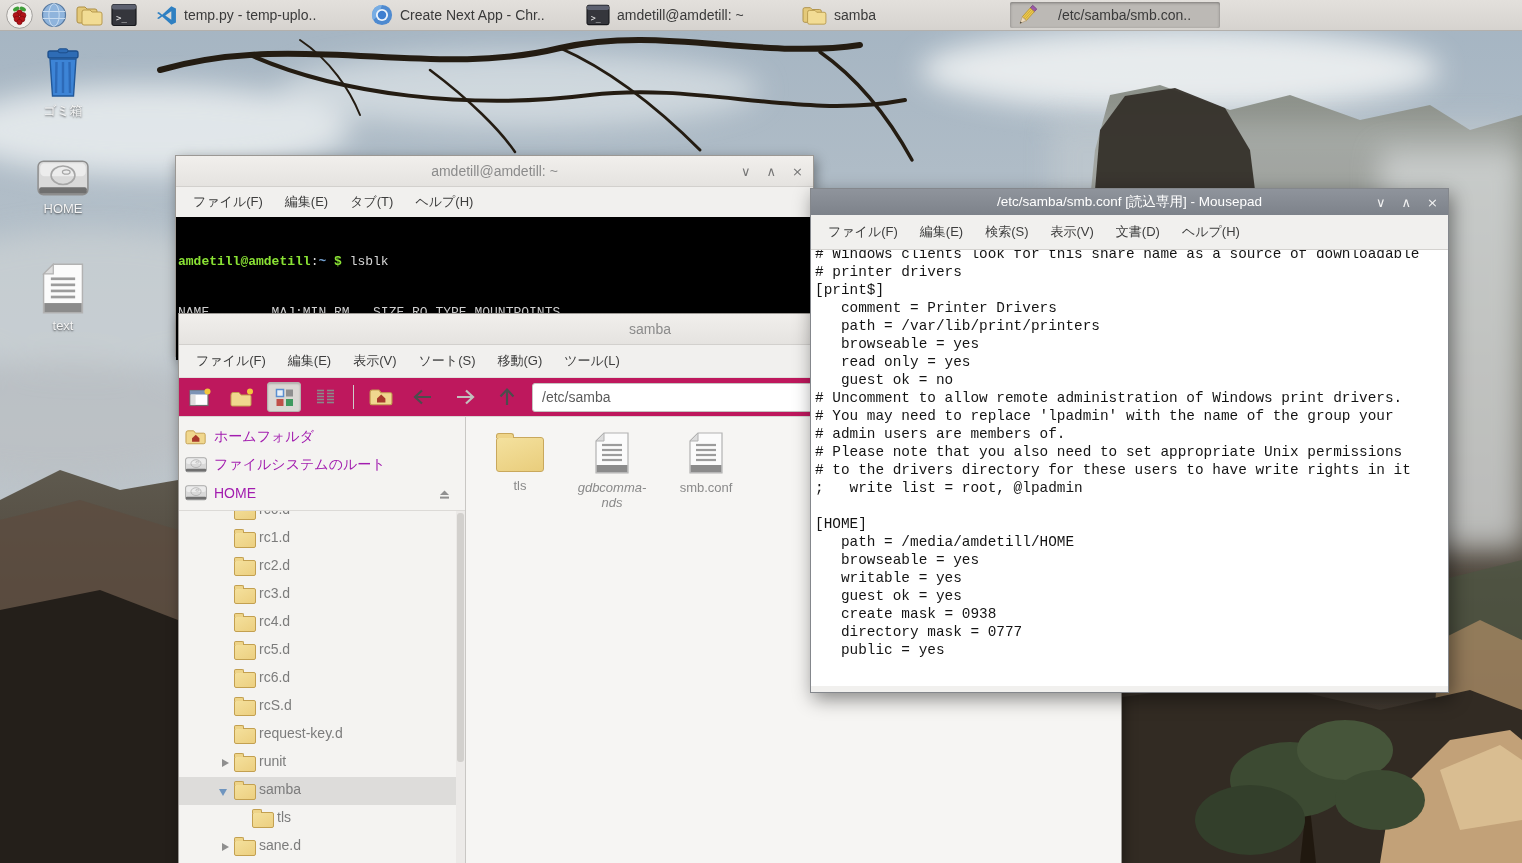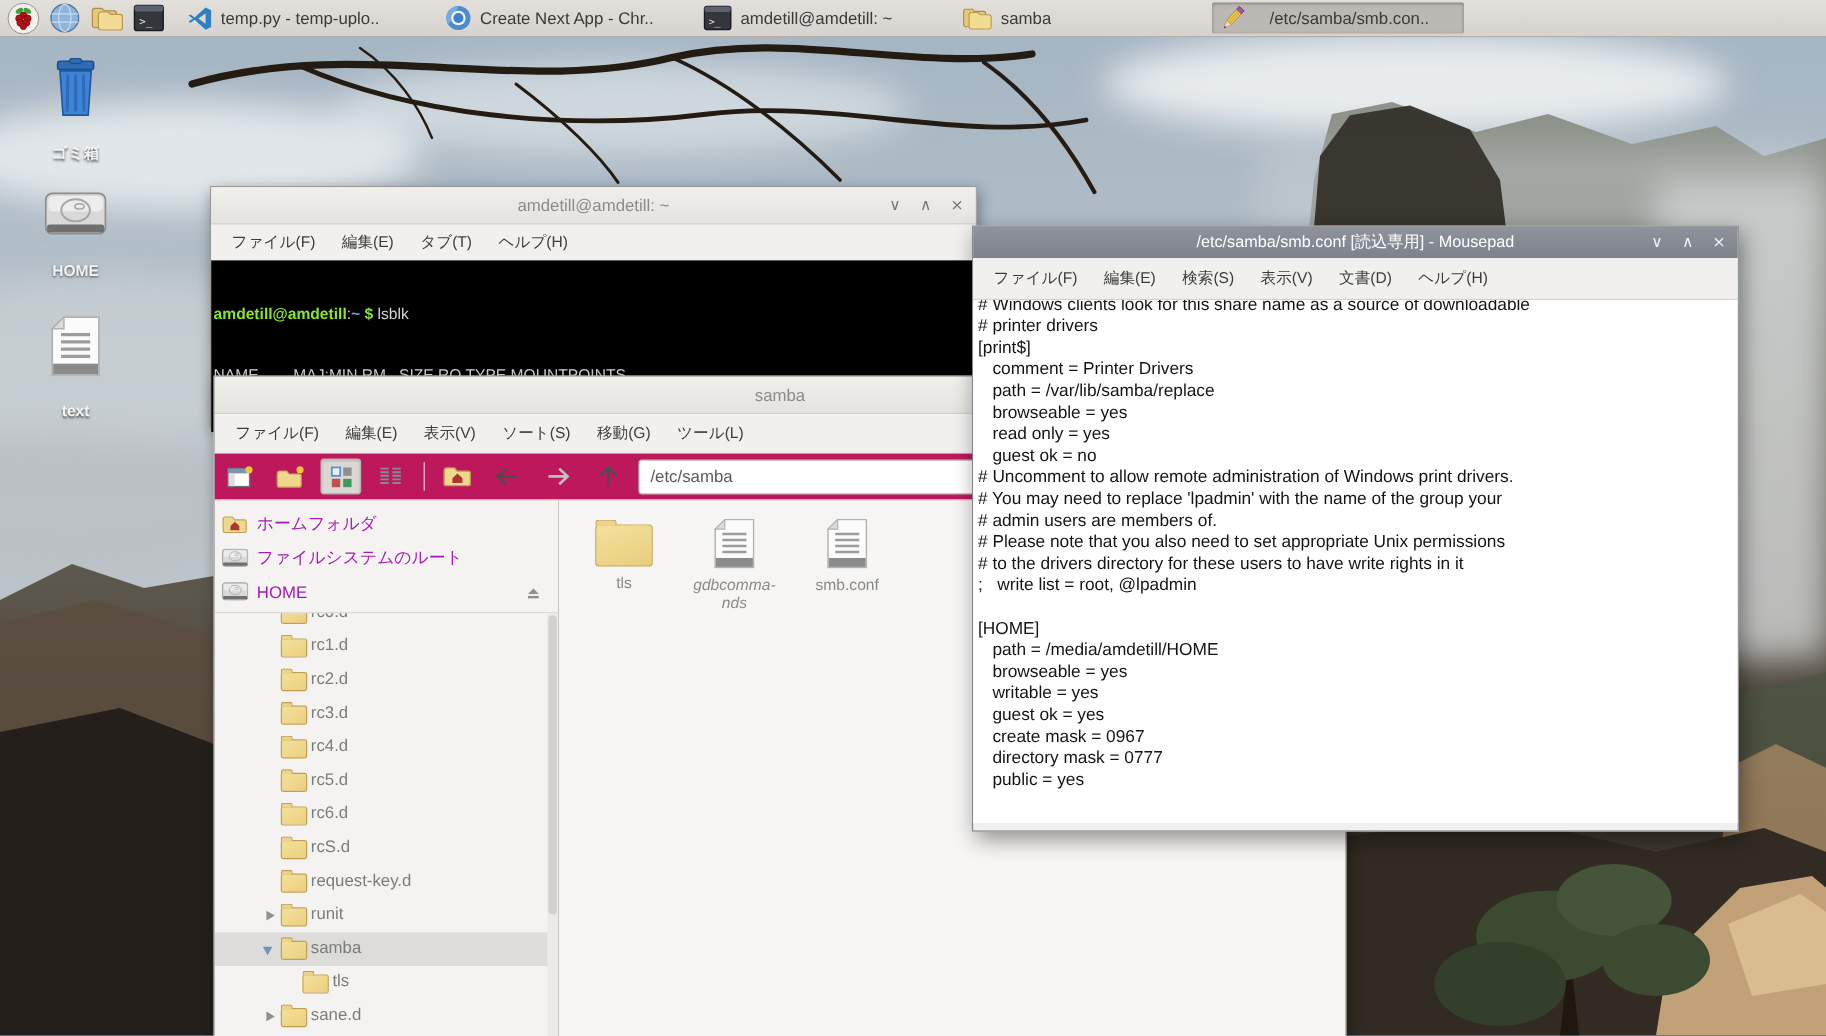--- a/index.html
+++ b/index.html
@@ -1,21 +1,21 @@
 <!DOCTYPE html>
 <html><head>
 <meta charset="utf-8">
 <style>
   html,body{margin:0;padding:0;}
   body{
     width:1522px;height:863px;overflow:hidden;position:relative;
     font-family:"Liberation Sans","DejaVu Sans",sans-serif;
     background:#9aa4ab;
   }
-  .mono{font-family:Liberation Sans, sans-serif;}
+  .mono{font-family:Liberation Mono, monospace;}
 
   
   .wall{position:absolute;left:0;top:0;z-index:0;}
 
   
   .taskbar{
     position:absolute;left:0;top:0;width:1522px;height:30px;z-index:50;
     background:linear-gradient(#e3e0dc,#d6d3cf);
     border-bottom:1px solid #b3b0ac;
     display:flex;align-items:center;
@@ -29,23 +29,22 @@
     padding:0 6px;border-radius:2px;font-size:14px;color:#3a3a3a;cursor:pointer;
     overflow:hidden;white-space:nowrap;
   }
   .tb-task.active{background:#bcb9b5;box-shadow:inset 0 1px 3px rgba(0,0,0,.35);gap:20px;}
   .tb-task .tb-ic{flex:0 0 auto;display:flex;}
   .tb-task .tb-label{overflow:hidden;text-overflow:clip;white-space:nowrap;}
 
   
   .dicon{position:absolute;width:90px;text-align:center;z-index:1;cursor:pointer;}
   .dicon .dlabel{
-    display:block;margin-top:16px;font-size:13px;color:#f4f4f4;
+    display:block;margin-top:0;font-size:13px;color:#f4f4f4;
     text-shadow:0 1px 2px rgba(0,0,0,.65);
-    font-weight:bold;
   }
 
   
   .win{position:absolute;background:#f1f0ee;border:1px solid #9b9894;box-shadow:2px 4px 12px rgba(0,0,0,.4);}
   .tbar{
     height:30px;background:linear-gradient(#f1efec,#e5e3e0);border-bottom:1px solid #d2d0cd;
     display:flex;align-items:center;justify-content:center;position:relative;
     color:#8b8b8b;font-size:14px;cursor:default;
   }
   .tbar .controls{position:absolute;right:10px;top:0;height:100%;display:flex;gap:16px;align-items:center;}
@@ -467,37 +466,37 @@
     <span>検索(S)</span>
     <span>表示(V)</span>
     <span>文書(D)</span>
     <span>ヘルプ(H)</span>
   </div>
   <div class="ed-area mono">
     <div class="ed-line"># Windows clients look for this share name as a source of downloadable</div>
     <div class="ed-line"># printer drivers</div>
     <div class="ed-line">[print$]</div>
     <div class="ed-line">   comment = Printer Drivers</div>
-    <div class="ed-line">   path = /var/lib/samba/replace</div>
+    <div class="ed-line">   path = /var/lib/print/printers</div>
     <div class="ed-line">   browseable = yes</div>
     <div class="ed-line">   read only = yes</div>
     <div class="ed-line">   guest ok = no</div>
     <div class="ed-line"># Uncomment to allow remote administration of Windows print drivers.</div>
     <div class="ed-line"># You may need to replace 'lpadmin' with the name of the group your</div>
     <div class="ed-line"># admin users are members of.</div>
     <div class="ed-line"># Please note that you also need to set appropriate Unix permissions</div>
     <div class="ed-line"># to the drivers directory for these users to have write rights in it</div>
     <div class="ed-line">;   write list = root, @lpadmin</div>
     <div class="ed-line"></div>
     <div class="ed-line">[HOME]</div>
     <div class="ed-line">   path = /media/amdetill/HOME</div>
     <div class="ed-line">   browseable = yes</div>
     <div class="ed-line">   writable = yes</div>
     <div class="ed-line">   guest ok = yes</div>
-    <div class="ed-line">   create mask = 0967</div>
+    <div class="ed-line">   create mask = 0938</div>
     <div class="ed-line">   directory mask = 0777</div>
     <div class="ed-line">   public = yes</div>
   </div>
 </div>
 
 <div class="taskbar">
   <button class="tb-launch">
     <svg width="27" height="27" viewBox="0 0 27 27">
       <circle cx="13.5" cy="13.5" r="12.8" fill="#f2f0ed" stroke="#8f8d8a" stroke-width="0.8"></circle>
       <ellipse cx="10.2" cy="7" rx="3.4" ry="2" fill="#3e9e38" transform="rotate(-28 10.2 7)"></ellipse>

